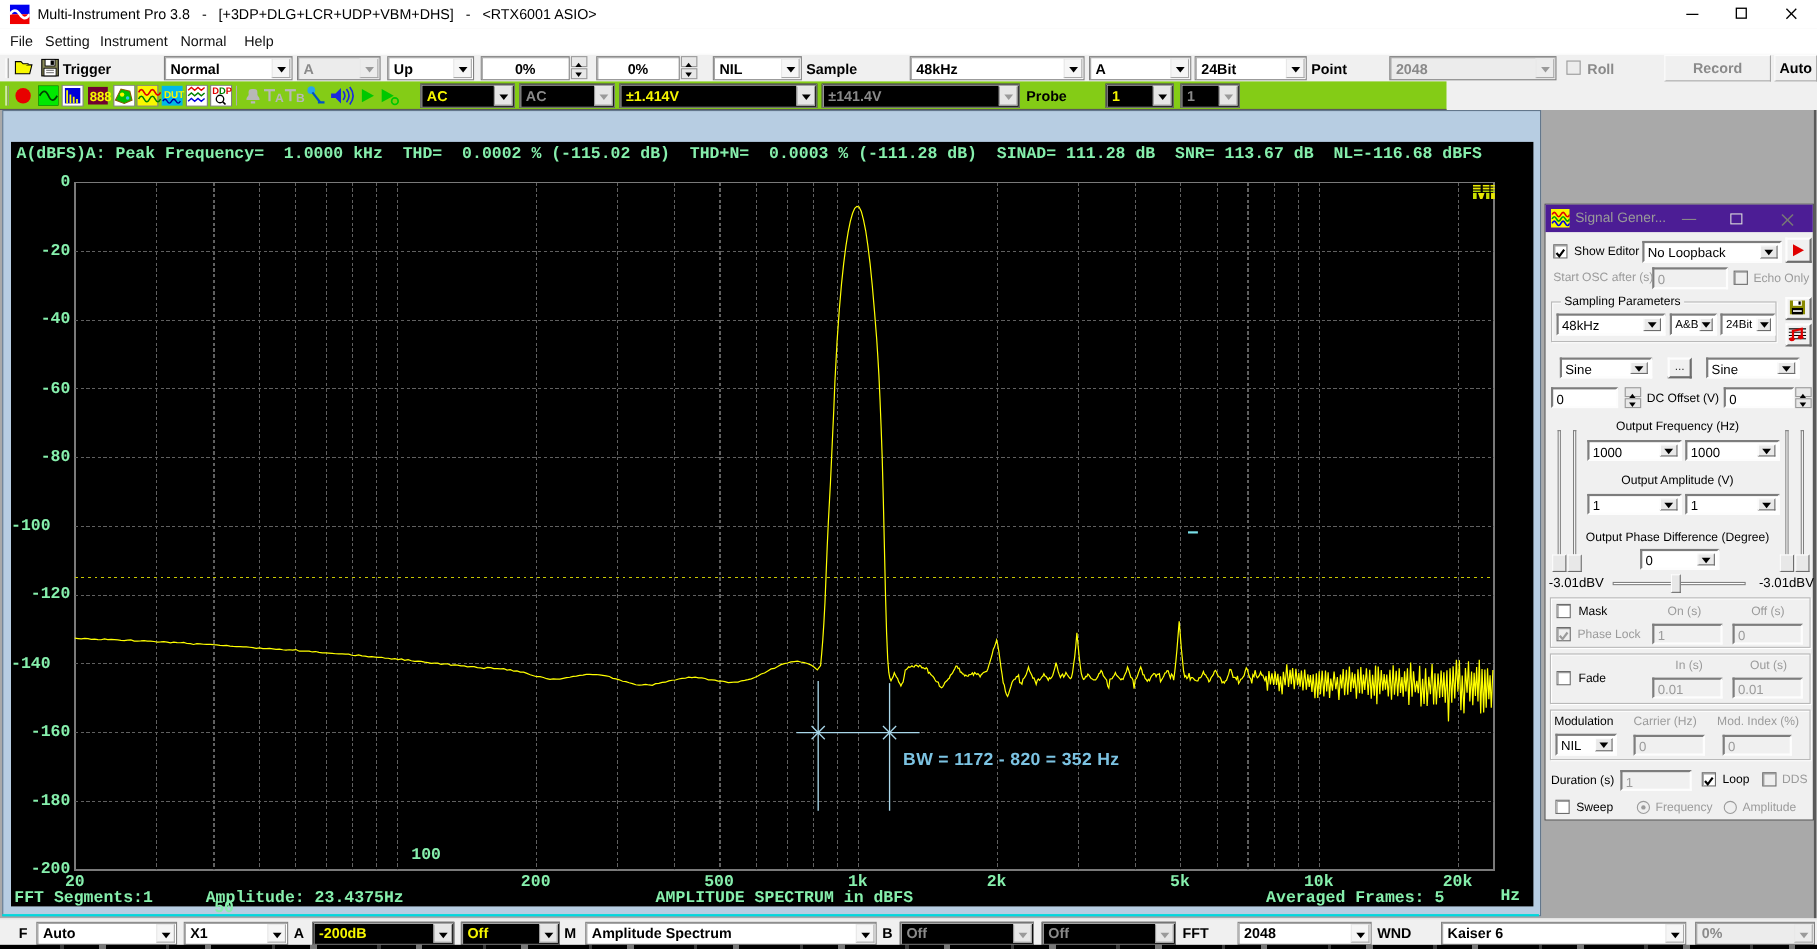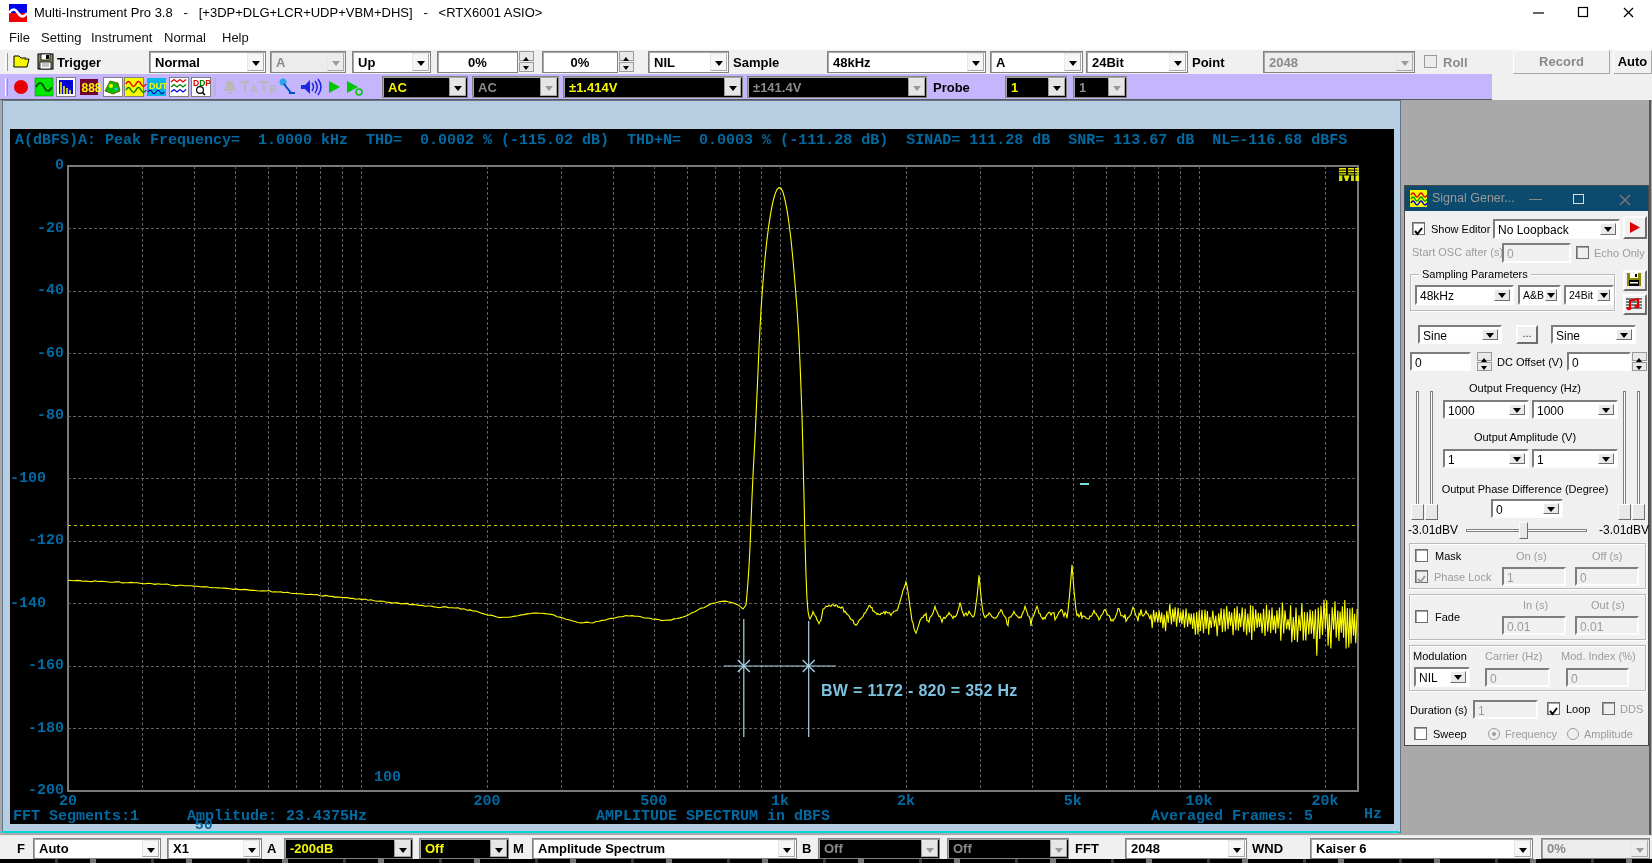--- a/index.html
+++ b/index.html
@@ -4,21 +4,21 @@
 *{margin:0;padding:0;box-sizing:border-box;font-family:"Liberation Sans",sans-serif;}
 html,body{width:1652px;height:863px;overflow:hidden;background:#f0f0f0;}
 #root{position:absolute;left:0;top:0;width:1652px;height:863px;}
 .abs{position:absolute;}
 
 #titlebar{left:0;top:0;width:1652px;height:26px;background:#ffffff;}
 #titlebar .t{left:34px;top:5px;font-size:13px;color:#000;}
 #menubar{left:0;top:26px;width:1652px;height:23px;background:#ffffff;}
 .menu{top:4px;font-size:13px;color:#111;}
 #tb1{left:0;top:49px;width:1652px;height:25px;background:#f0f0f0;border-top:1px solid #fafafa;}
-#tb2{left:0;top:74px;width:1492px;height:26px;background:#c4b5fd;border-bottom:1px solid #5a5a5a;}
+#tb2{left:0;top:74px;width:1315px;height:26px;background:#84cc16;border-bottom:1px solid #5a5a5a;}
 
 .cb{height:22px;background:#fff;border:1px solid #828282;box-shadow:inset 1px 1px 0 #a6a6a6;font-weight:bold;font-size:13px;color:#000;}
 .cb .tx{position:absolute;left:5px;top:3px;white-space:nowrap;}
 .cb .ar{position:absolute;right:1px;top:1px;bottom:1px;width:17px;background:#f6f6f6;border:1px solid #a8a8a8;border-top-color:#e8e8e8;border-left-color:#e8e8e8;}
 .cb .ar:before{content:"";position:absolute;right:3px;top:7px;border:4px solid transparent;border-top:5px solid #000;}
 .cb.dis{background:#ececec;color:#8a8a8a;}
 .cb.dis .ar{background:#ececec;}
 .cb.dis .ar:before{border-top-color:#9a9a9a;}
 .cb.blk{background:#000;color:#f6f600;}
 .cb.blk .ar{background:#e6e6e6;border-left:1px solid #9a9a9a;}
@@ -31,21 +31,21 @@
 .spbtn .u{top:0;} .spbtn .d{top:11px;}
 .spbtn .u:before{content:"";position:absolute;left:3px;top:2px;border:3px solid transparent;border-bottom:4px solid #000;}
 .spbtn .d:before{content:"";position:absolute;left:3px;top:3px;border:3px solid transparent;border-top:4px solid #000;}
 
 #mdi{left:0;top:100px;width:1652px;height:735px;background:#a9a9a9;}
 #specwin{left:2px;top:0px;width:1399px;height:733px;background:#b7cde2;border:1px solid #63778c;}
 #spectitle{left:1px;top:0px;width:1395px;height:28px;background:linear-gradient(#cfdeee,#b0c7de 60%,#a5bed7);}
 #specclient{left:7px;top:28px;width:1384px;height:695px;background:#000;}
 #cyanline{left:2px;top:731px;width:1397px;height:2px;background:#00d8dc;}
 
-.m{font-family:"Liberation Mono",monospace;font-weight:bold;font-size:15px;color:#0369a1;white-space:pre;letter-spacing:0px;}
+.m{font-family:"Liberation Mono",monospace;font-weight:bold;font-size:15px;color:#86efac;white-space:pre;letter-spacing:0px;}
 
 #siggen{left:1404px;top:85px;width:245px;height:561px;background:#f0f0f0;border:1px solid #4a4a4a;}
 .sg{font-size:11px;color:#000;white-space:nowrap;}
 .sg.g{color:#9b9b9b;}
 .fld{background:#fff;border:2px solid;border-color:#7d7d7d #fdfdfd #fdfdfd #7d7d7d;font-size:12px;}
 .fld .tx{position:absolute;left:3px;top:2px;white-space:nowrap;}
 .fld.g{background:#f0f0f0;color:#9b9b9b;}
 .fldar{position:absolute;right:2px;top:2px;bottom:2px;width:16px;background:#e9e9e9;border:1px solid;border-color:#fdfdfd #6d6d6d #6d6d6d #fdfdfd;}
 .fldar:before{content:"";position:absolute;left:50%;top:50%;margin:-2px 0 0 -4px;border:4px solid transparent;border-top:5px solid #000;}
 .chk{width:13px;height:13px;background:#fff;border:1px solid #6d6d6d;box-shadow:inset 1px 1px 0 #a0a0a0;}
@@ -334,21 +334,21 @@
               <path d="M4.6 7.4 h6 l-2 5.6 h-2 Z"></path>
               <rect x="12" y="7.4" width="3" height="5.6" fill="#c8e000"></rect>
               <rect x="16.5" y="7.4" width="3.5" height="5.6"></rect>
             </g>
           </svg>
 <div style="position:absolute;left:811px;top:553px;font-size:16px;font-weight:bold;color:#7cc3e2;letter-spacing:.3px">BW = 1172 - 820 = 352 Hz</div>
 </div>
   </div>
   <div class="abs" id="cyanline"></div>
   <div class="abs" id="siggen">
-    <div class="abs" style="left:0;top:0;width:243px;height:25px;background:#0c4a6e">
+    <div class="abs" style="left:0;top:0;width:243px;height:25px;background:#4c1d95">
       <svg class="abs" style="left:5px;top:4px" width="17" height="17">
             <rect width="17" height="17" fill="#f8f800"></rect>
             <path d="M1 5 q2 -4 4 0 t4 0 t4 0 t4 0" stroke="#e00000" stroke-width="1.5" fill="none"></path>
             <path d="M1 9 q2 -4 4 0 t4 0 t4 0 t4 0" stroke="#00a000" stroke-width="1.5" fill="none"></path>
             <path d="M1 13 q2 -4 4 0 t4 0 t4 0 t4 0" stroke="#0000e0" stroke-width="1.5" fill="none"></path>
           </svg>
       <div class="abs" style="left:27px;top:5px;font-size:12.5px;color:#9a9a9a">Signal Gener...</div>
       <div class="abs" style="left:124px;top:13px;width:13px;height:1.4px;background:#888"></div>
       <div class="abs" style="left:168px;top:8px;width:11px;height:10px;border:1.4px solid #dcdcdc"></div>
       <svg class="abs" style="left:214px;top:8px" width="12" height="12">

